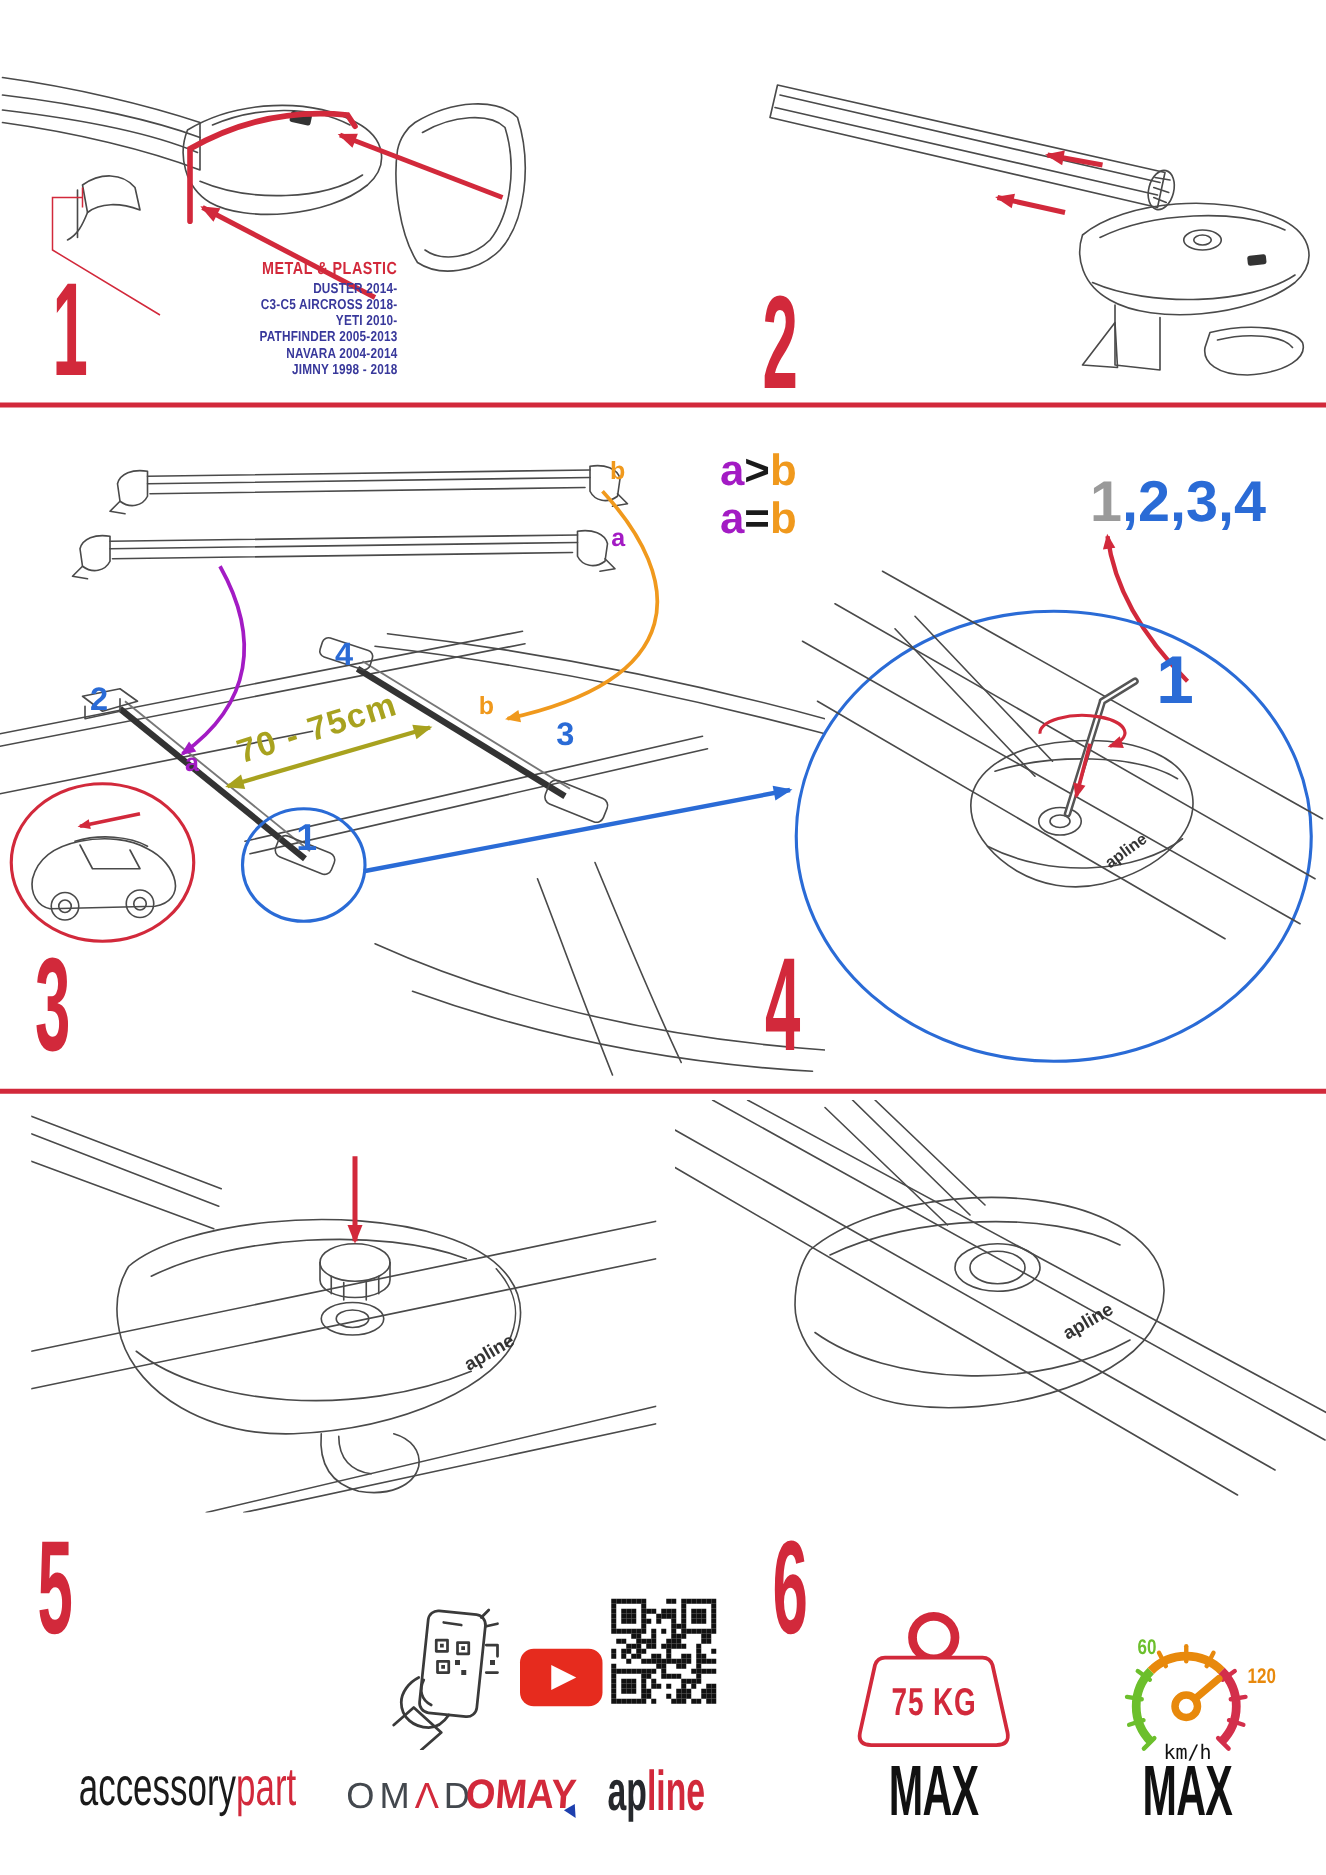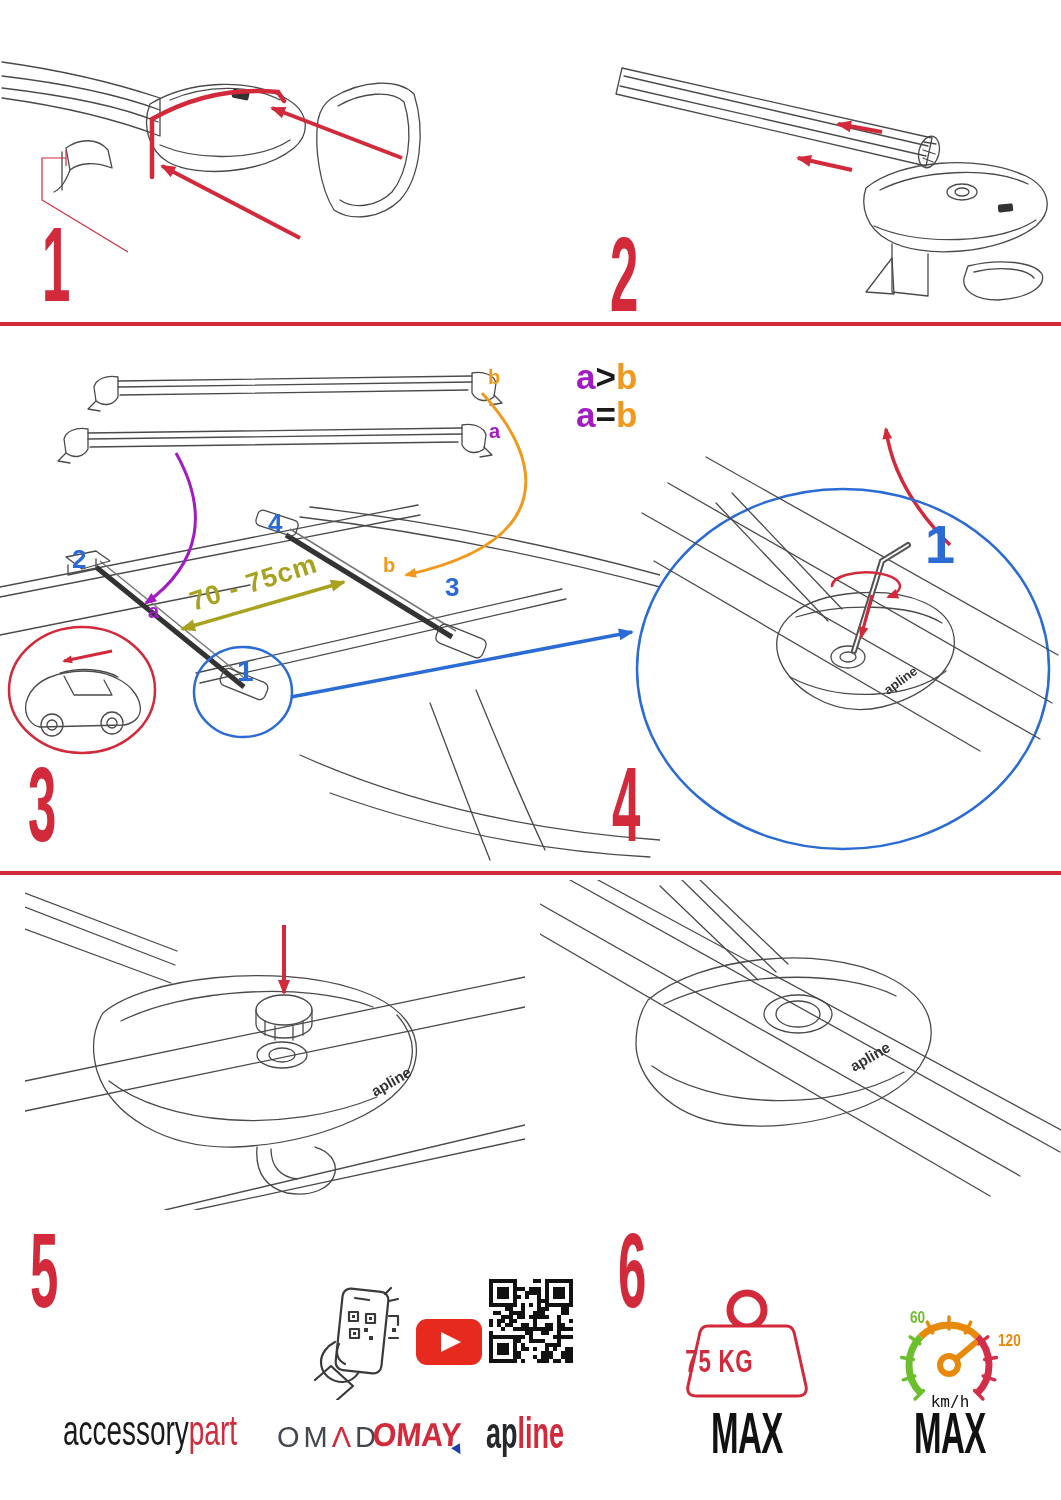--- a/index.html
+++ b/index.html
@@ -39,21 +39,21 @@
   .omad{position:absolute;left:277px;top:1421px;font-size:29px;font-weight:500;color:#43484e;letter-spacing:4px;}
   .omad .a{color:var(--crimson);}
   .omay{position:absolute;left:374px;top:1416px;font-size:33px;font-weight:800;color:var(--crimson);
         transform:skewX(-4deg) scaleX(.92);transform-origin:left top;letter-spacing:0;}
   .omay-accent{position:absolute;left:453px;top:1445px;width:0;height:0;
         border-left:5px solid transparent;border-right:5px solid transparent;
         border-bottom:10px solid #1d3fae;transform:rotate(150deg);}
   .apline{position:absolute;left:486px;top:1410px;font-size:45px;font-weight:600;white-space:nowrap;
           transform:scaleX(.6);transform-origin:left top;line-height:1;}
   .apl-black{color:#26282c;} .apl-red{color:var(--crimson);}
-  .kg75{position:absolute;left:672px;top:1344px;width:150px;text-align:left;}
+  .kg75{position:absolute;left:672px;top:1344px;width:150px;text-align:center;}
   .kg75 span{display:inline-block;color:var(--crimson);font-size:31px;font-weight:700;
              transform:scaleX(.72);transform-origin:center top;letter-spacing:1px;}
   .maxlabel{position:absolute;width:150px;text-align:center;top:1408px;}
   .maxlabel span{display:inline-block;color:#111;font-size:57px;font-weight:600;line-height:.9;
              transform:scaleX(.58);transform-origin:center top;letter-spacing:-1px;}
   .gauge-num{position:absolute;font-size:17px;font-weight:700;transform:scaleX(.8);transform-origin:left top;}
   .kmh{position:absolute;left:885px;top:1392px;width:130px;text-align:center;
        font-family:"DejaVu Sans Mono",monospace;font-size:16px;color:#111;}
   .line-art{stroke:#4a4a4a;fill:none;stroke-width:1.3;stroke-linecap:round;stroke-linejoin:round;}
 </style>
@@ -87,20 +87,31 @@
     </g>
     <g>
       <line x1="402" y1="118" x2="272" y2="68" style="stroke:var(--crimson)" stroke-width="4" marker-end="url(#ar1)"></line>
       <line x1="300" y1="198" x2="162" y2="126" style="stroke:var(--crimson)" stroke-width="4" marker-end="url(#ar1)"></line>
     </g>
     <g>
       <path d="M66,110 L66,126 M66,118 L42,118 L42,160 L128,212" fill="none" style="stroke:var(--crimson)" stroke-width="1.2"></path>
     </g>
   </svg>
   <div class="stepnum" style="left:42px;top:222px">1</div>
+  <div class="models">
+    <div class="models-inner">
+      <div class="material">METAL &amp; PLASTIC</div>
+      <div class="model-line">DUSTER 2014-</div>
+      <div class="model-line">C3-C5 AIRCROSS 2018-</div>
+      <div class="model-line">YETI 2010-</div>
+      <div class="model-line">PATHFINDER 2005-2013</div>
+      <div class="model-line">NAVARA 2004-2014</div>
+      <div class="model-line">JIMNY 1998 - 2018</div>
+    </div>
+  </div>
 
   <svg class="abs" style="left:530px;top:40px" width="531" height="280" viewBox="0 0 531 280">
     <defs>
       <marker id="ar2" markerWidth="20" markerHeight="18" refX="15" refY="8" orient="auto" markerUnits="userSpaceOnUse">
         <path d="M2,2 L17,8 L2,14 Z" style="fill:var(--crimson)"></path>
       </marker>
     </defs>
     <g class="line-art">
       <path d="M92,28 L402,98 L396,126 L86,54 Z"></path>
       <path d="M94,36 L398,106"></path>
@@ -245,20 +256,23 @@
       <ellipse cx="228" cy="302" rx="8" ry="5"></ellipse>
     </g>
     <g>
       <path d="M262,206 L288,190 M262,206 L234,296" fill="none" stroke="#555" stroke-width="6" stroke-linecap="round"></path>
       <path d="M262,206 L288,190 M262,206 L234,296" fill="none" stroke="#fff" stroke-width="2" stroke-linecap="round"></path>
     </g>
     <path d="M212,232 A34,14 0 1 1 268,242" fill="none" style="stroke:var(--crimson)" stroke-width="2.5" marker-end="url(#mred4)"></path>
     <path d="M252,240 L241,282" fill="none" style="stroke:var(--crimson)" stroke-width="3" marker-end="url(#mred4)"></path>
     <text transform="translate(268,340) rotate(-36)" font-size="13" font-weight="700" fill="#333" font-family="Liberation Sans, sans-serif">apline</text>
   </svg>
+  <div class="seq">
+    <span class="seq-first">1</span><span class="seq-rest">,2,3,4</span>
+  </div>
   <div class="callout1">1</div>
   <div class="stepnum" style="left:612px;top:762px">4</div>
 
   <div class="divider" style="top:871px"></div>
 
   <svg class="abs" style="left:25px;top:885px" width="500" height="325" viewBox="0 0 500 325">
     <defs>
       <marker id="mred5" markerWidth="20" markerHeight="18" refX="15" refY="8" orient="auto" markerUnits="userSpaceOnUse">
         <path d="M2,2 L17,8 L2,14 Z" style="fill:var(--crimson)"></path>
       </marker>

